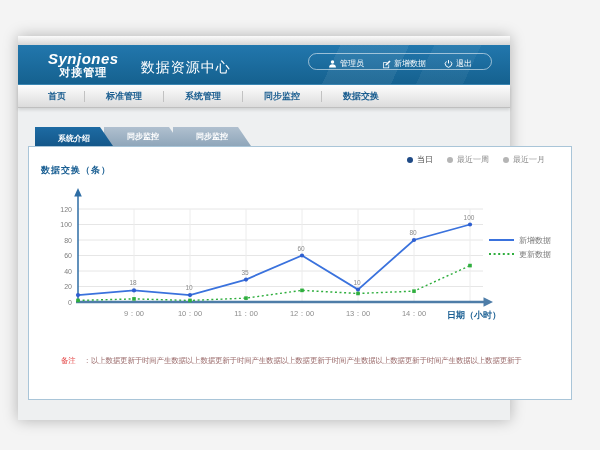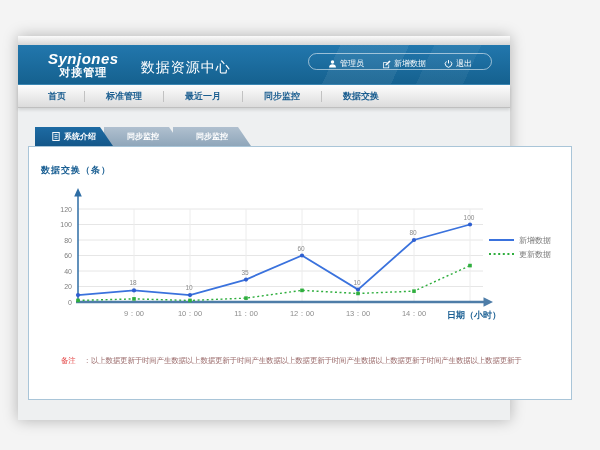--- a/index.html
+++ b/index.html
@@ -53,21 +53,21 @@
   .content { position:relative; height:311px; background:#eef0f1; }
   .tabs { position:absolute; left:17px; top:19px; display:flex; z-index:3; }
   .tab {
     height:19px; line-height:19px; width:78px; text-align:center;
     color:#fff; font-size:8px; font-weight:bold;
     clip-path:polygon(0 0, calc(100% - 13px) 0, 100% 100%, 0 100%);
     margin-right:-9px; cursor:pointer;
   }
   .tab.active {
     background:linear-gradient(#1d6ba3,#14578a); z-index:4; position:relative;
-    display:flex; align-items:center; justify-content:center; gap:4px;
+    display:flex; align-items:center; justify-content:center; gap:4px;flex-direction:column;
   }
   .tab.inactive { background:linear-gradient(#b0c0cf,#8fa6ba); }
   .panel {
     position:absolute; left:10px; top:38px; width:544px; height:254px;
     background:#fff; border:1px solid #a9c5d8;
   }
   .radio-group { position:absolute; top:7px; right:26px; display:flex; align-items:center; gap:14px; }
   .radio-opt { display:flex; align-items:center; gap:4px; font-size:8px; color:#8a8a8a; cursor:pointer; }
   .radio-opt.selected { color:#4a4a4a; }
   .radio-dot { width:6px; height:6px; border-radius:50%; background:#b5b5b5; display:inline-block; }
@@ -115,21 +115,21 @@
         <span>退出</span>
       </div>
     </div>
   </div>
 
   <div class="nav">
     <div class="nav-item">首页</div>
     <div class="nav-sep"></div>
     <div class="nav-item">标准管理</div>
     <div class="nav-sep"></div>
-    <div class="nav-item">最近一月</div>
+    <div class="nav-item">系统管理</div>
     <div class="nav-sep"></div>
     <div class="nav-item">同步监控</div>
     <div class="nav-sep"></div>
     <div class="nav-item">数据交换</div>
   </div>
 
   <div class="content">
     <div class="tabs">
       <div class="tab active">
         <svg width="8" height="9" viewBox="0 0 10 11">
@@ -140,20 +140,34 @@
       </div>
       <div class="tab inactive">
         <span>同步监控</span>
       </div>
       <div class="tab inactive">
         <span>同步监控</span>
       </div>
     </div>
 
     <div class="panel">
+      <div class="radio-group">
+        <div class="radio-opt selected">
+          <span class="radio-dot"></span>
+          <span>当日</span>
+        </div>
+        <div class="radio-opt">
+          <span class="radio-dot"></span>
+          <span>最近一周</span>
+        </div>
+        <div class="radio-opt">
+          <span class="radio-dot"></span>
+          <span>最近一月</span>
+        </div>
+      </div>
 
       <div class="y-axis-title">数据交换（条）</div>
 
       <svg id="chart-svg" width="540" height="152" viewBox="0 0 540 152">
           <text x="41" y="118.5" font-size="7" fill="#7d7d7d" text-anchor="end">0</text>
           <line x1="47" y1="100.5" x2="452" y2="100.5" stroke="#e6e6e6" stroke-width="1"></line>
           <text x="41" y="103" font-size="7" fill="#7d7d7d" text-anchor="end">20</text>
           <line x1="47" y1="85" x2="452" y2="85" stroke="#e6e6e6" stroke-width="1"></line>
           <text x="41" y="87.5" font-size="7" fill="#7d7d7d" text-anchor="end">40</text>
           <line x1="47" y1="69.5" x2="452" y2="69.5" stroke="#e6e6e6" stroke-width="1"></line>

